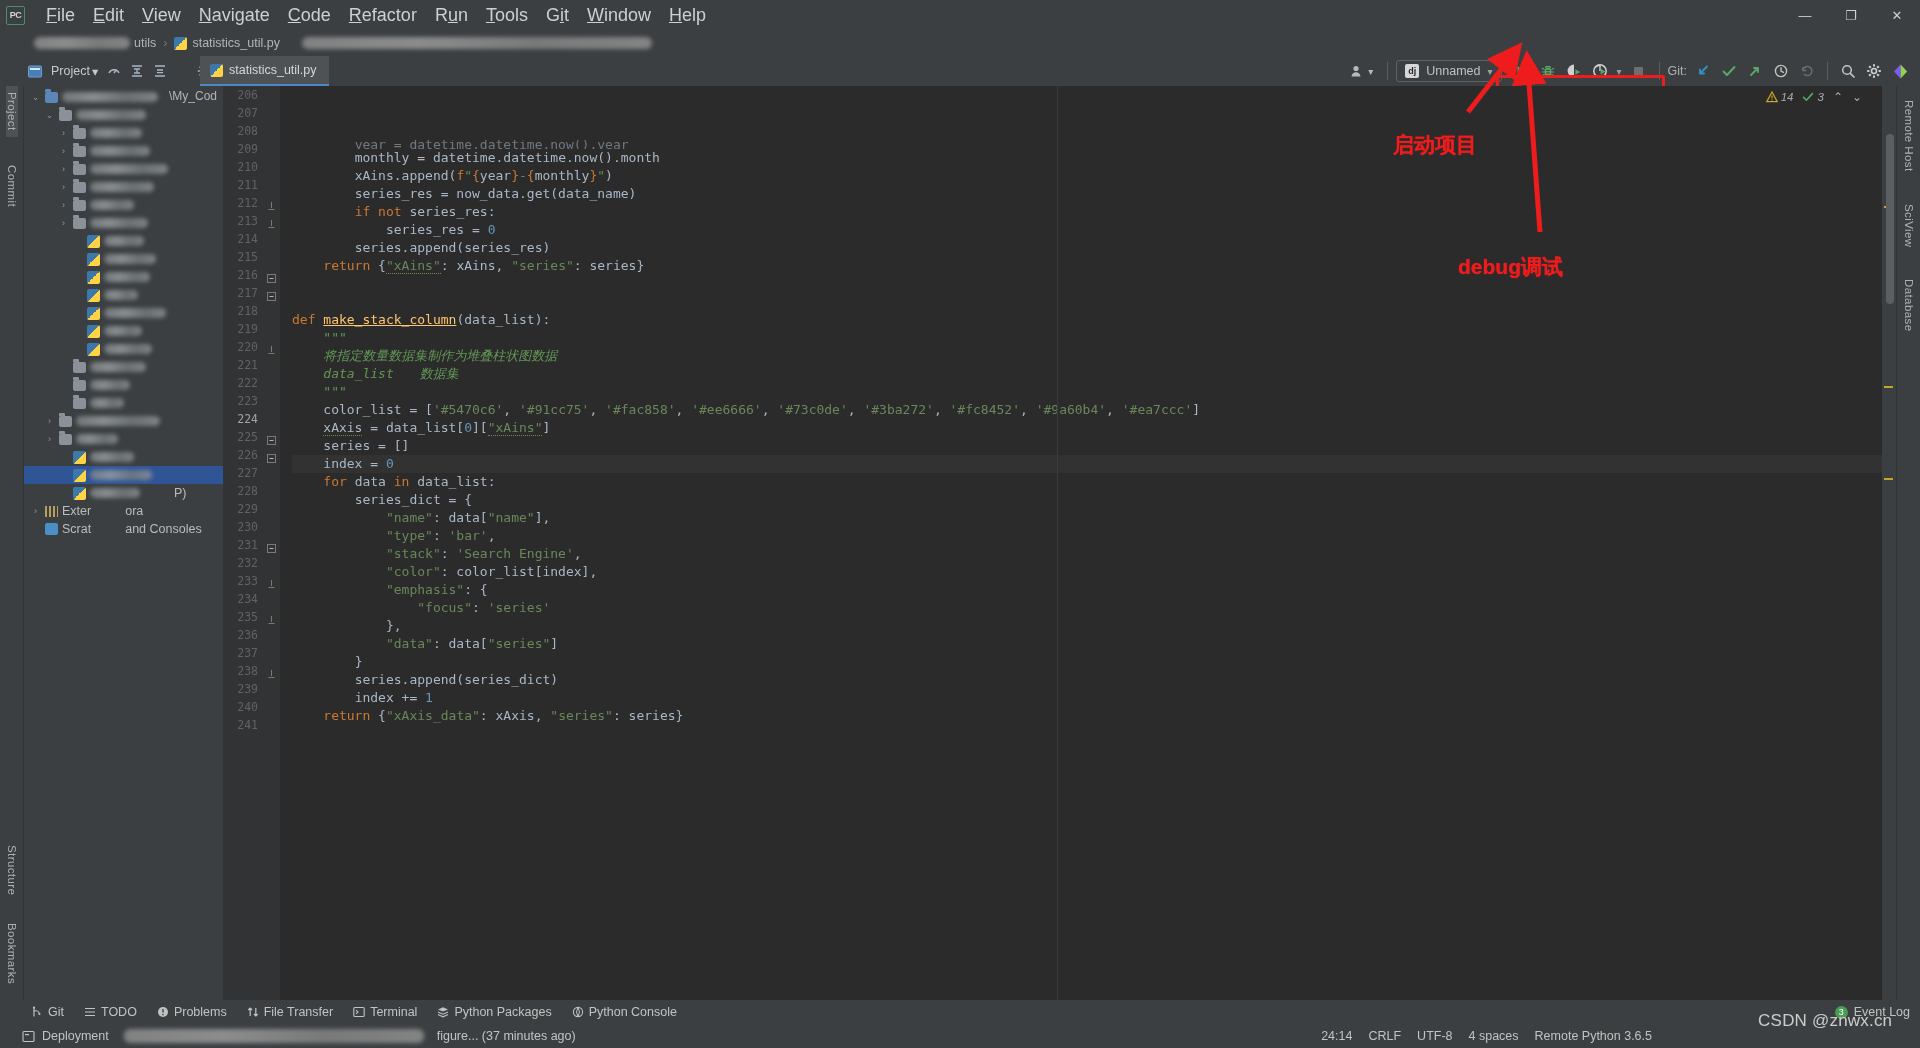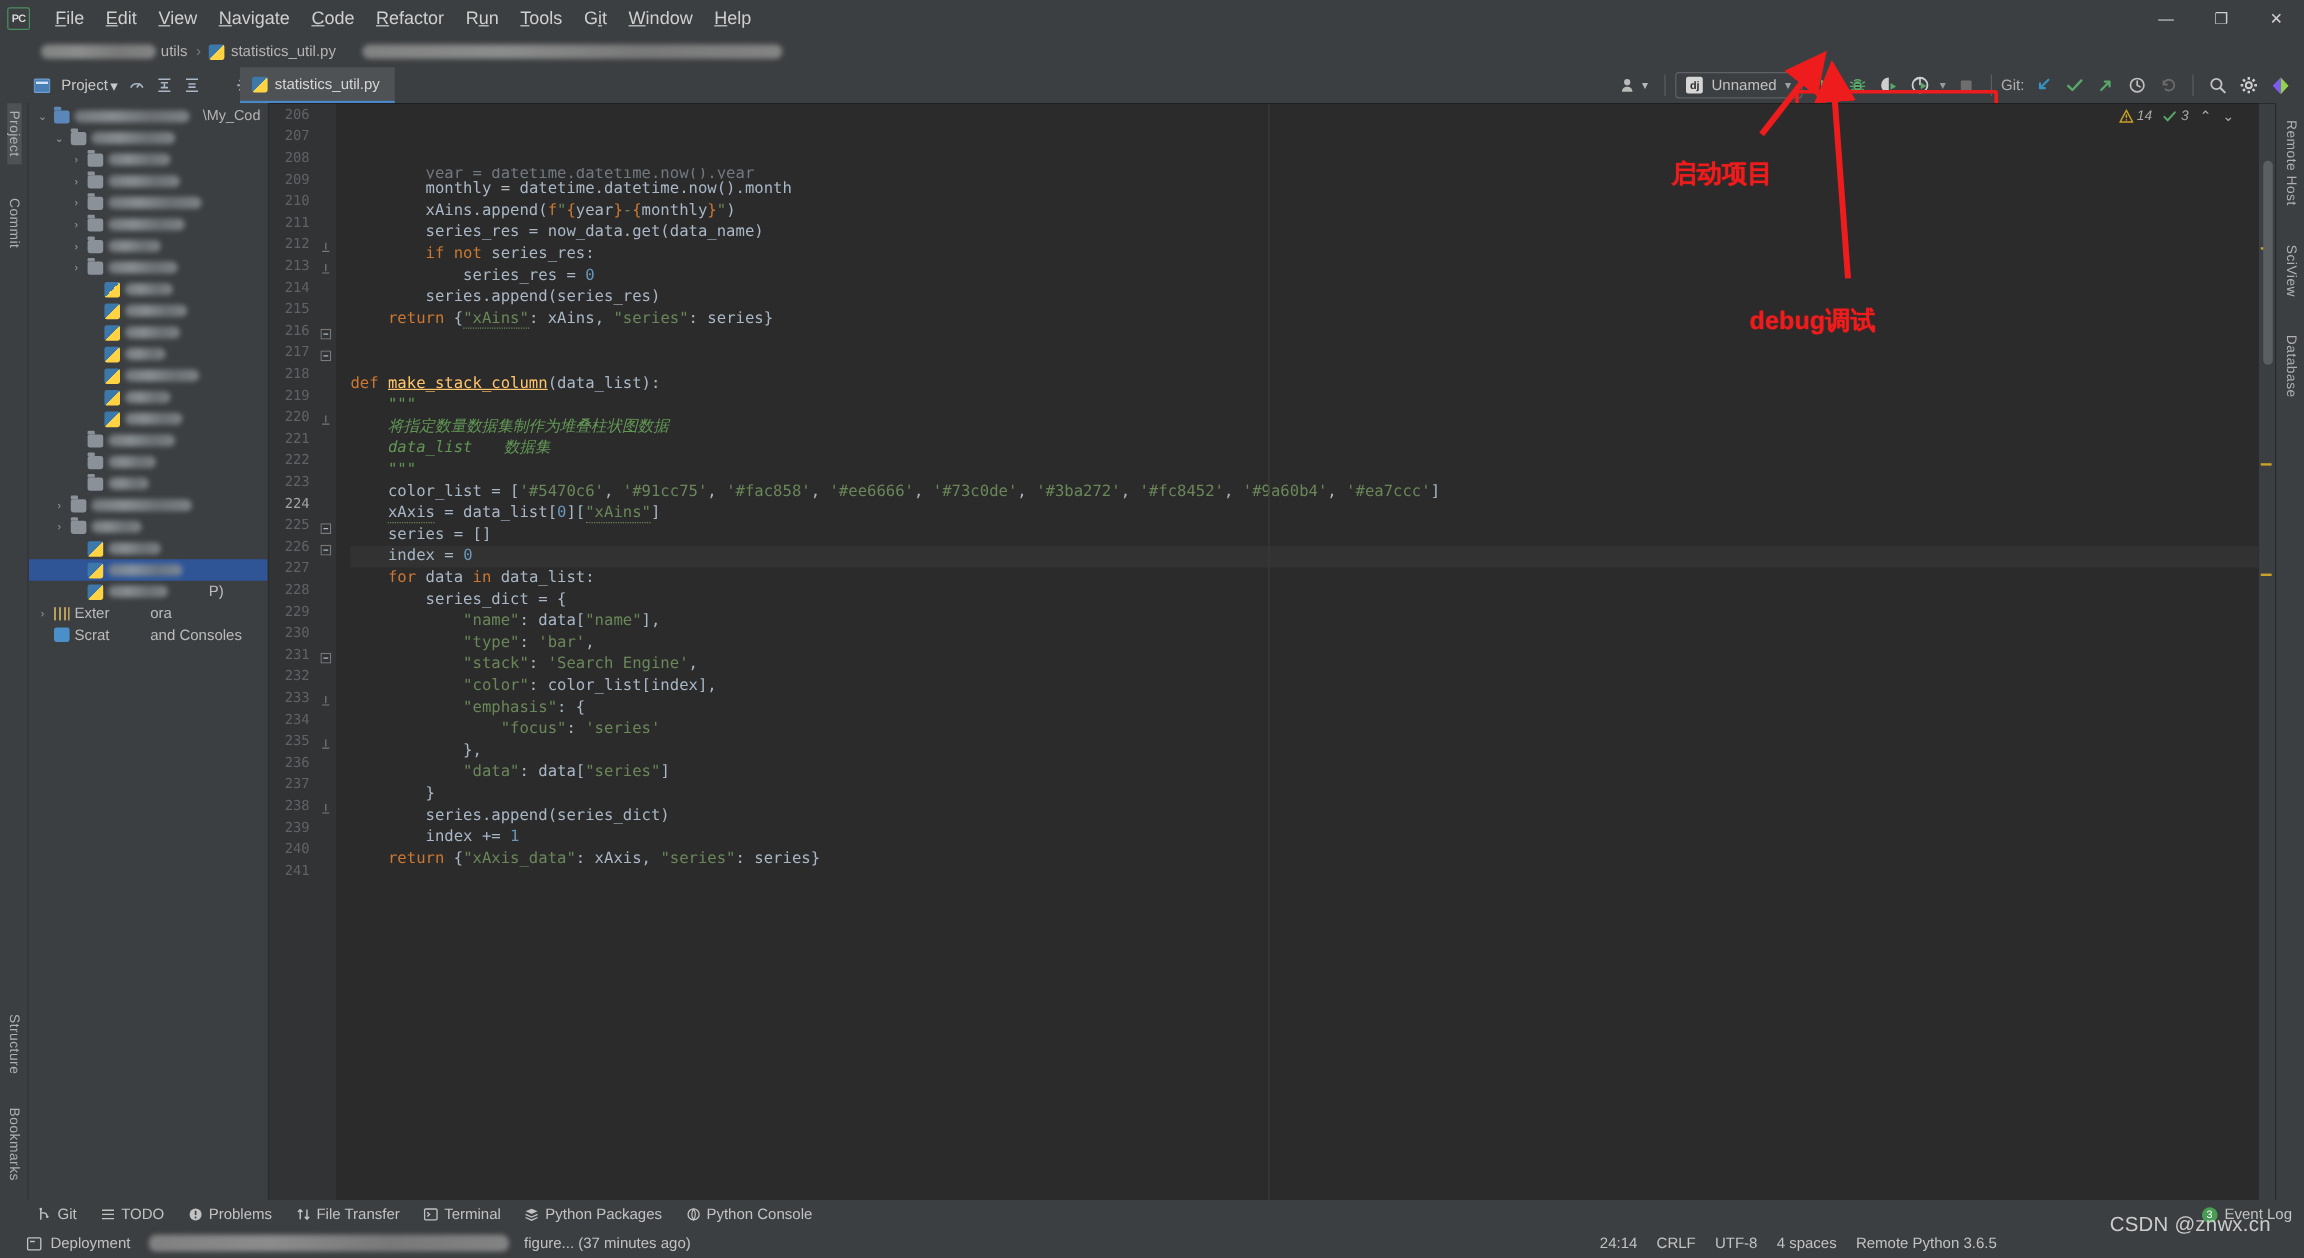--- a/index.html
+++ b/index.html
@@ -17,21 +17,21 @@
     height: 30px; background: #3c3f41; display: flex; align-items: center;
     padding-left: 6px; flex: none; position: relative;
   }
   .pc-logo {
     width: 19px; height: 19px; border: 1.5px solid #4a8f62; border-radius: 2px;
     background: #3c3f41; color: #d6d6d6; font-size: 9px; font-weight: bold;
     display: flex; align-items: center; justify-content: center; margin-right: 12px;
     letter-spacing: -0.5px;
   }
   .menu-item {
-    font-size: 15px; color: #cfcfcf; padding: 3px 9px; cursor: default; white-space: nowrap;
+    font-size: 18px; color: #cfcfcf; padding: 3px 9px; cursor: default; white-space: nowrap;
   }
   .menu-item u { text-decoration: underline; }
   .win-ctrls { position: absolute; right: 0; top: 0; height: 30px; display: flex; }
   .win-btn { width: 46px; height: 30px; display: flex; align-items: center; justify-content: center;
     color: #cfcfcf; font-size: 13px; }
 
   
   .navbar {
     height: 26px; background: #3c3f41; display: flex; align-items: center;
     padding-left: 34px; flex: none; font-size: 12.5px; color: #b4b4b4;
@@ -114,21 +114,21 @@
   }
   .folder::before { content:""; position: absolute; top:-2.5px; left:0; width:6px; height:3px; background:#8a9199; border-radius:1px 1px 0 0;}
   .folder.blue { background: #5b87b8; } .folder.blue::before { background: #5b87b8; }
   .blurtxt {
     display: inline-block; height: 10px; border-radius: 5px;
     background: linear-gradient(90deg,#7e8488,#9aa0a4,#767c80,#8e9498);
     filter: blur(2px); opacity: .8;
   }
 
   
-  .editor { flex: 1; min-width: 0; background: #000000; position: relative; overflow: hidden; display: flex; }
+  .editor { flex: 1; min-width: 0; background: #4c1d95; position: relative; overflow: hidden; display: flex; }
   .gutter {
     width: 56px; flex: none; background: #313335; position: relative;
     font-family: "DejaVu Sans Mono", monospace; font-size: 11.5px; color: #606366;
     text-align: right; padding-top: 0;
   }
   .codearea {
     flex: 1; min-width: 0; position: relative; background: #2b2b2b;
     font-family: "DejaVu Sans Mono", monospace; font-size: 13px; line-height: 18px;
     padding-left: 12px; padding-top: 0; overflow: hidden; white-space: pre;
   }
@@ -183,21 +183,21 @@
   .badge-green {
     width: 13px; height: 13px; border-radius: 50%; background: #499c54; color: #fff;
     font-size: 9px; display: flex; align-items: center; justify-content: center;
   }
 
   
   .statusbar {
     height: 24px; background: #3c3f41; display: flex; align-items: center;
     padding-left: 22px; flex: none; font-size: 12.5px; color: #c2c2c2; gap: 7px; position: relative;
   }
-  .sb-right { margin-left: auto; display: flex; align-items: center; gap: 16px; padding-right: 10px; }
+  .sb-right { margin-left: auto; display: flex; align-items: center; gap: 16px; padding-right: 22px; }
   .watermark {
     position: absolute; right: 8px; bottom: 17px; font-size: 17px; color: #d8d8d8;
     opacity: .92; white-space: nowrap; letter-spacing: .2px;
   }
   .wm-blur { filter: blur(0.6px); }
 
   
   .anno { position: absolute; inset: 0; pointer-events: none; z-index: 40; }
   .anno-txt {
     position: absolute; color: #ee1c1c; font-size: 21px; font-weight: 600;

